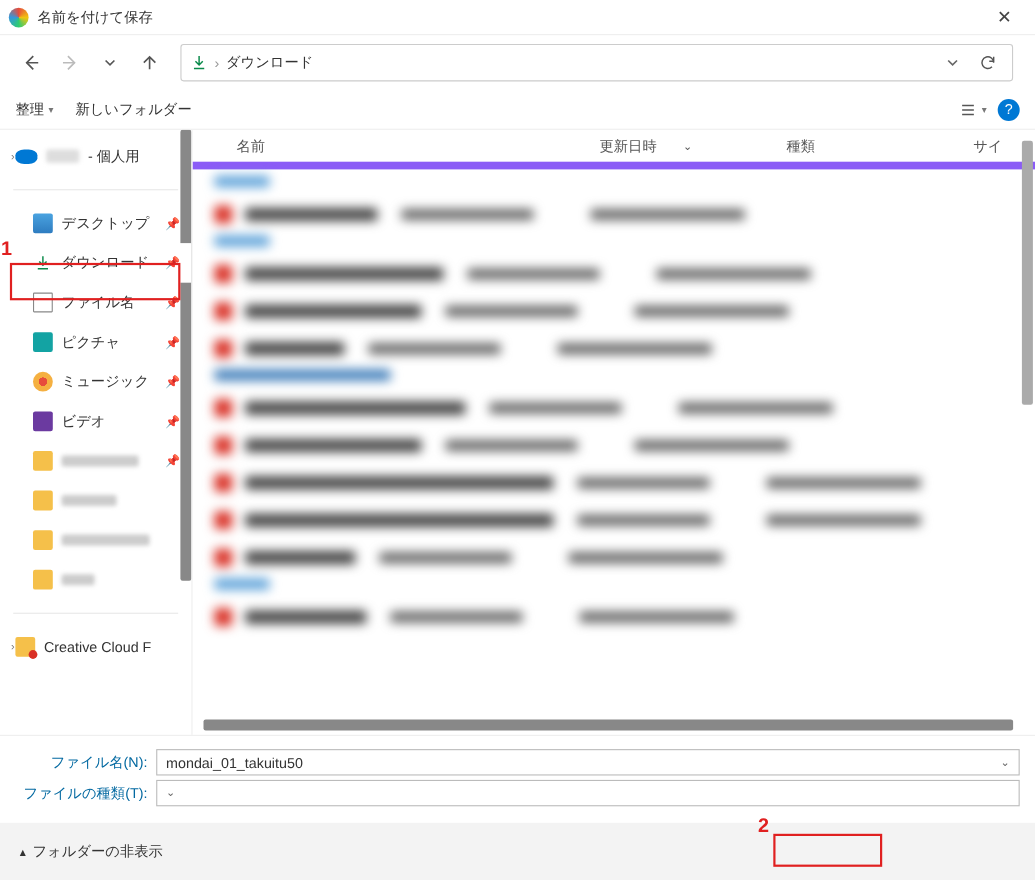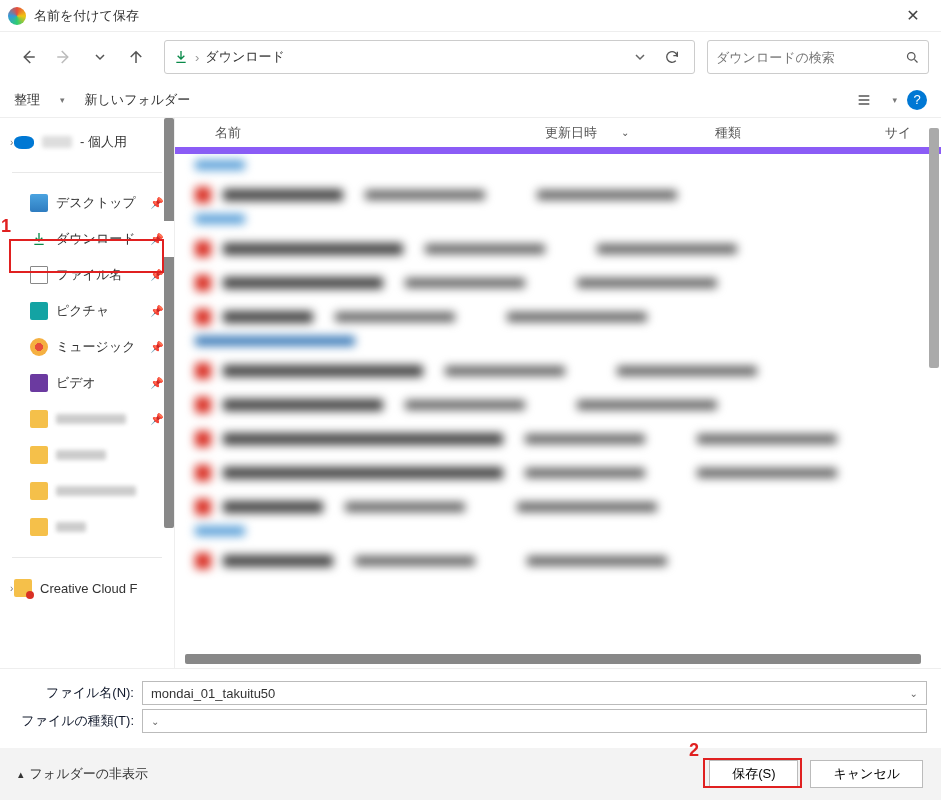--- a/index.html
+++ b/index.html
@@ -18,21 +18,21 @@
 .addrbar .dl-icon { color: #0a8a4a; }
 .addrbar .crumb { color: #333; }
 .addrbar .sep { color: #999; }
 .addrbar .spacer { flex: 1; }
 .searchbox { width: 222px; height: 34px; border: 1px solid #ccc; border-radius: 3px; display: flex; align-items: center; padding: 0 8px; color: #777; }
 .searchbox input { border: none; outline: none; flex: 1; font-size: 13px; background: transparent; }
 
 
 .toolbar { height: 36px; display: flex; align-items: center; padding: 0 14px; gap: 20px; border-bottom: 1px solid #eee; }
 .toolbar .left { display: flex; gap: 20px; align-items: center; }
-.toolbar .tbtn { color: #333; cursor: pointer; display: flex; align-items: center; gap: 20px; }
+.toolbar .tbtn { color: #333; cursor: pointer; display: flex; align-items: center; gap: 4px; }
 .toolbar .right { margin-left: auto; display: flex; gap: 10px; align-items: center; }
 .help-icon { width: 20px; height: 20px; border-radius: 50%; background: #0078d4; color: #fff; font-size: 13px; display: flex; align-items: center; justify-content: center; }
 
 
 .main { display: flex; height: 550px; }
 .sidebar { width: 175px; border-right: 1px solid #eee; overflow: hidden; position: relative; }
 .side-section { padding: 6px 0; }
 .side-item { height: 36px; display: flex; align-items: center; padding: 0 10px 0 30px; gap: 8px; cursor: pointer; position: relative; }
 .side-item.top { padding-left: 14px; }
 .side-item .chev { position: absolute; left: 10px; color: #777; font-size: 10px; }
@@ -68,21 +68,21 @@
 .filerow .fdate { width: 120px; height: 10px; background: #666; border-radius: 2px; margin-left: 10px; }
 .filerow .ftype { width: 140px; height: 10px; background: #666; border-radius: 2px; margin-left: 40px; }
 .group-hdr { height: 20px; padding-left: 20px; }
 .group-hdr span { display: inline-block; width: 50px; height: 10px; background: #5aa0d8; border-radius: 2px; }
 .content-vscroll { position: absolute; right: 2px; top: 10px; width: 10px; height: 240px; background: #aaa; border-radius: 2px; }
 .content-hscroll { position: absolute; left: 10px; right: 20px; bottom: 4px; height: 10px; background: #888; border-radius: 2px; }
 
 
 .bottom-form { padding: 10px 14px 4px; border-top: 1px solid #eee; }
 .form-row { display: flex; align-items: center; height: 28px; gap: 8px; }
-.form-row label { width: 120px; text-align: right; color: #0f172a; font-size: 13px; }
+.form-row label { width: 120px; text-align: right; color: #0369a1; font-size: 13px; }
 .form-row .combo { flex: 1; border: 1px solid #bbb; height: 24px; display: flex; align-items: center; padding: 0 8px; background: #fff; }
 .form-row .combo .val { flex: 1; }
 .form-row .combo .dd { color: #666; font-size: 10px; }
 
 
 .footer { position: absolute; bottom: 0; left: 0; right: 0; height: 52px; background: #f3f3f3; display: flex; align-items: center; padding: 0 18px; }
 .footer .hide { display: flex; align-items: center; gap: 6px; cursor: pointer; color: #333; }
 .footer .btns { margin-left: auto; display: flex; gap: 12px; }
 .footer button { height: 28px; padding: 0 22px; background: #fff; border: 1px solid #bbb; cursor: pointer; font-size: 13px; }
 
@@ -136,27 +136,20 @@
     <span style="color:#666;font-size:10px;padding:4px 6px;">
       <svg width="12" height="12" viewBox="0 0 12 12">
           <path d="M2 4l4 4 4-4" stroke="#666" stroke-width="1.5" fill="none"></path>
         </svg>
     </span>
     <span style="padding:4px 6px;">
       <svg width="16" height="16" viewBox="0 0 24 24">
           <path d="M20 12a8 8 0 10-2.3 5.6M20 4v6h-6" stroke="#555" stroke-width="2" fill="none"></path>
         </svg>
     </span>
-  </div>
-  <div class="searchbox">
-    <input placeholder="ダウンロードの検索" style="">
-    <svg width="15" height="15" viewBox="0 0 24 24">
-        <circle cx="10" cy="10" r="6" stroke="#555" stroke-width="2" fill="none"></circle>
-        <path d="M15 15l5 5" stroke="#555" stroke-width="2"></path>
-      </svg>
   </div>
 </div>
 
 <div class="toolbar">
   <div class="left">
     <span class="tbtn">
       <span>整理</span>
       <span style="font-size:9px;color:#777;">▾</span>
     </span>
     <span class="tbtn">新しいフォルダー</span>
@@ -343,22 +336,18 @@
       <span class="dd">⌄</span>
     </div>
   </div>
 </div>
 
 <div class="footer">
   <div class="hide">
     <span style="font-size:11px;">▴</span>
     <span>フォルダーの非表示</span>
   </div>
-  <div class="btns">
-    <button>保存(S)</button>
-    <button>キャンセル</button>
-  </div>
 </div>
 
 <div class="annot" style="left:1px; top:216px;">1</div>
 <div class="annot-box" style="left:9px; top:239px; width:155px; height:34px;"></div>
 <div class="annot" style="left:689px; top:740px;">2</div>
 <div class="annot-box" style="left:703px; top:758px; width:99px; height:30px;"></div>
 
 </body></html>

